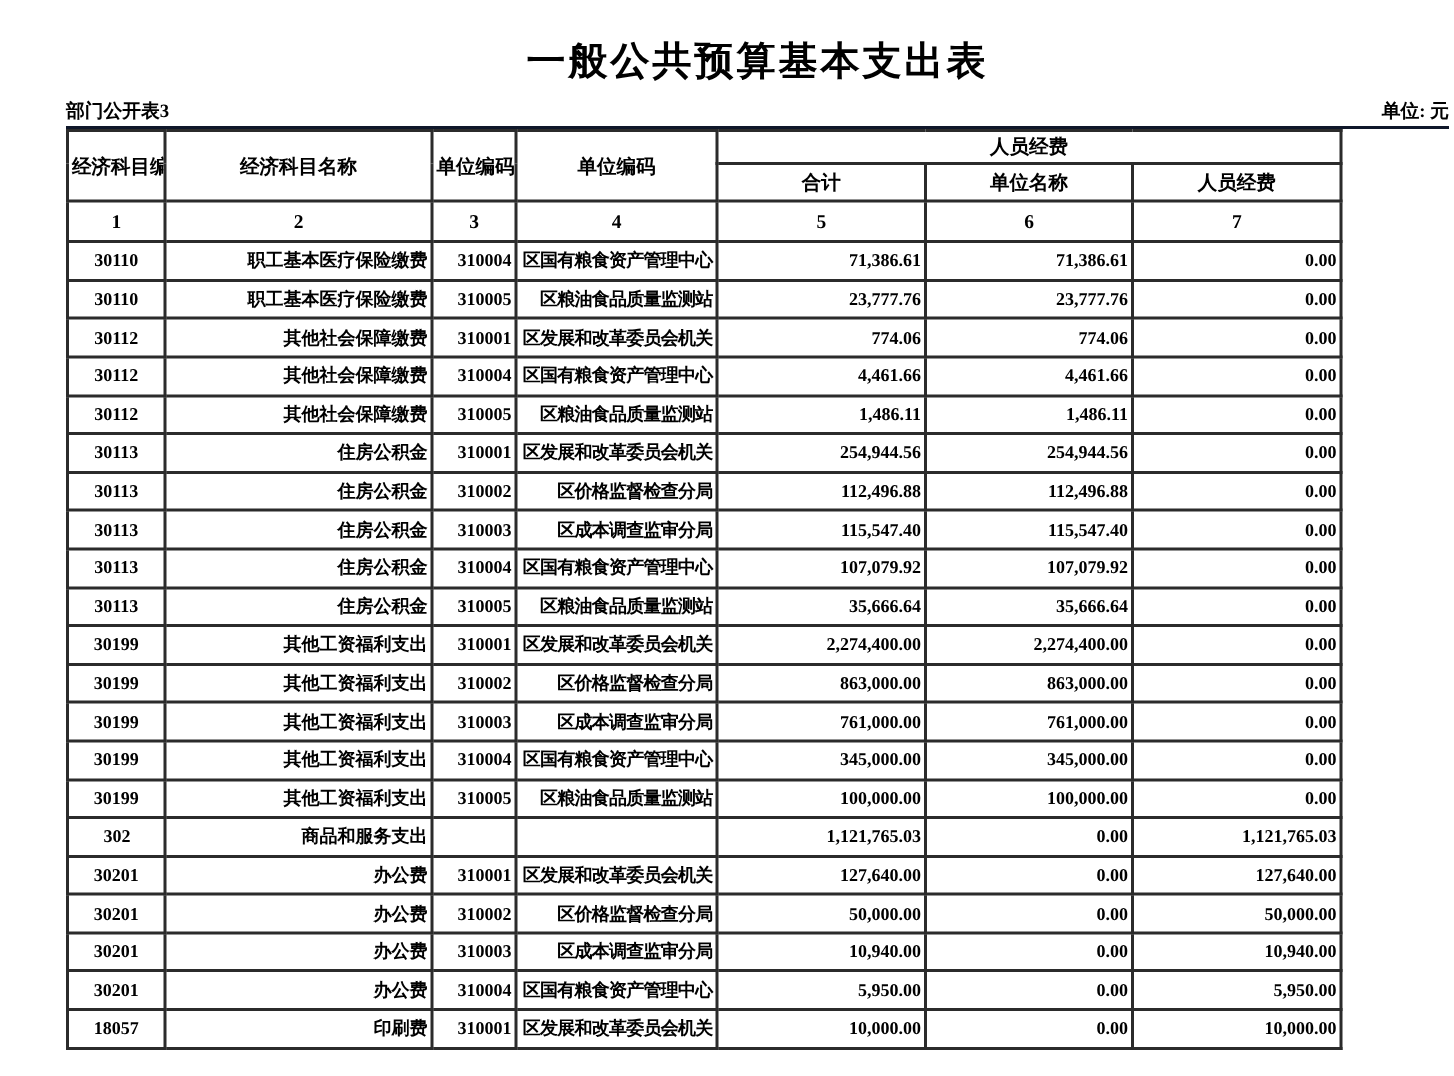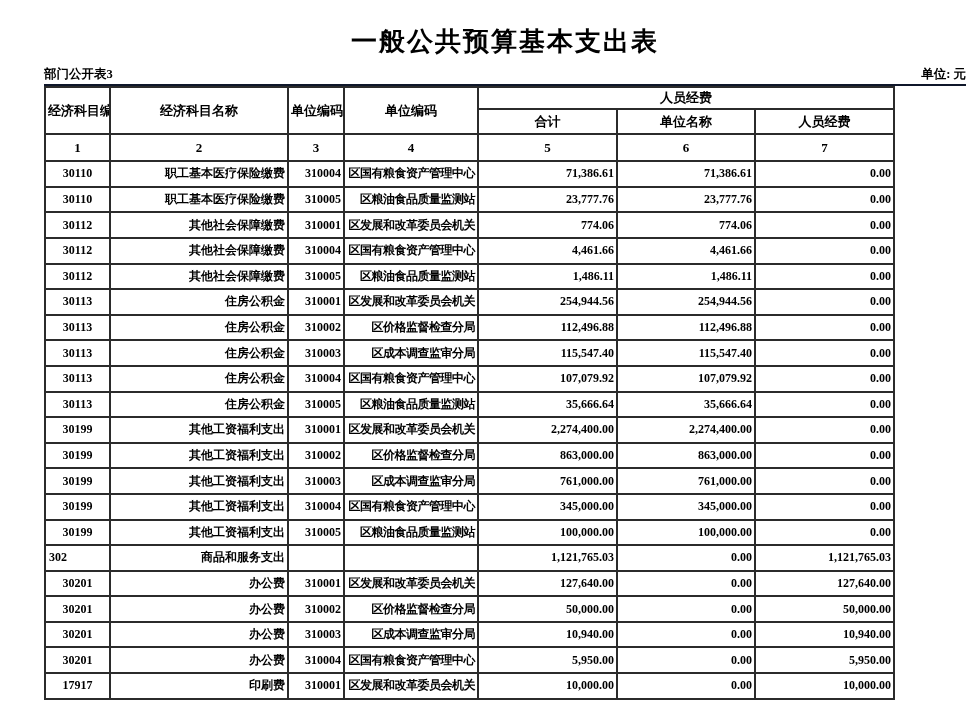--- a/index.html
+++ b/index.html
@@ -29,21 +29,21 @@
     border:2px solid #2b2b2b; overflow:hidden; white-space:nowrap;
     padding:0 2px;
   }
   thead th { text-align:center; font-size:13px; line-height:1.25; white-space:normal; }
   tr.group-row   { height:22px; }
   tr.sub-row     { height:25px; }
   tr.colnum-row  { height:27px; }
   tbody tr       { height:25.6px; }
   td.colnum { text-align:center; font-size:13px; }
   td.code  { text-align:center; }
-  td.code.lvl1 { text-align:left; padding-left:3px; }
+  td.code.lvl1 { text-align:center; padding-left:3px; }
   td.name  { text-align:right; padding-left:17px; }
   td.name.lvl1 { padding-left:20px; }
   td.ucode { text-align:right; padding-left:3px; }
   td.uname { text-align:right; padding-left:2px; letter-spacing:-0.5px; }
   td.num   { text-align:right; padding-right:4px; }
 </style>
 </head>
 <body>
 
 <div class="sheet">
@@ -263,21 +263,21 @@
         <tr>
           <td class="code">30201</td>
           <td class="name">办公费</td>
           <td class="ucode">310004</td>
           <td class="uname">区国有粮食资产管理中心</td>
           <td class="num">5,950.00</td>
           <td class="num">0.00</td>
           <td class="num">5,950.00</td>
         </tr>
         <tr>
-          <td class="code">17917</td>
+          <td class="code">18057</td>
           <td class="name">印刷费</td>
           <td class="ucode">310001</td>
           <td class="uname">区发展和改革委员会机关</td>
           <td class="num">10,000.00</td>
           <td class="num">0.00</td>
           <td class="num">10,000.00</td>
         </tr>
       </tbody>
   </table>
 

